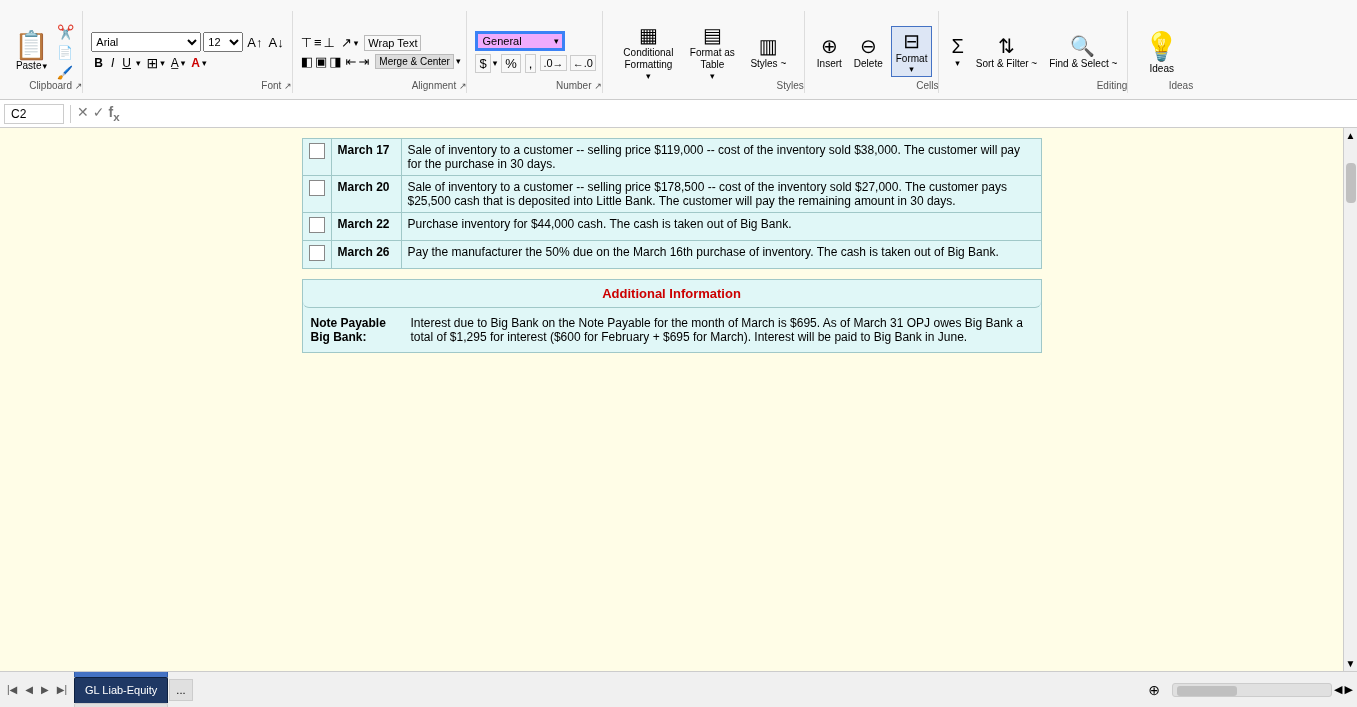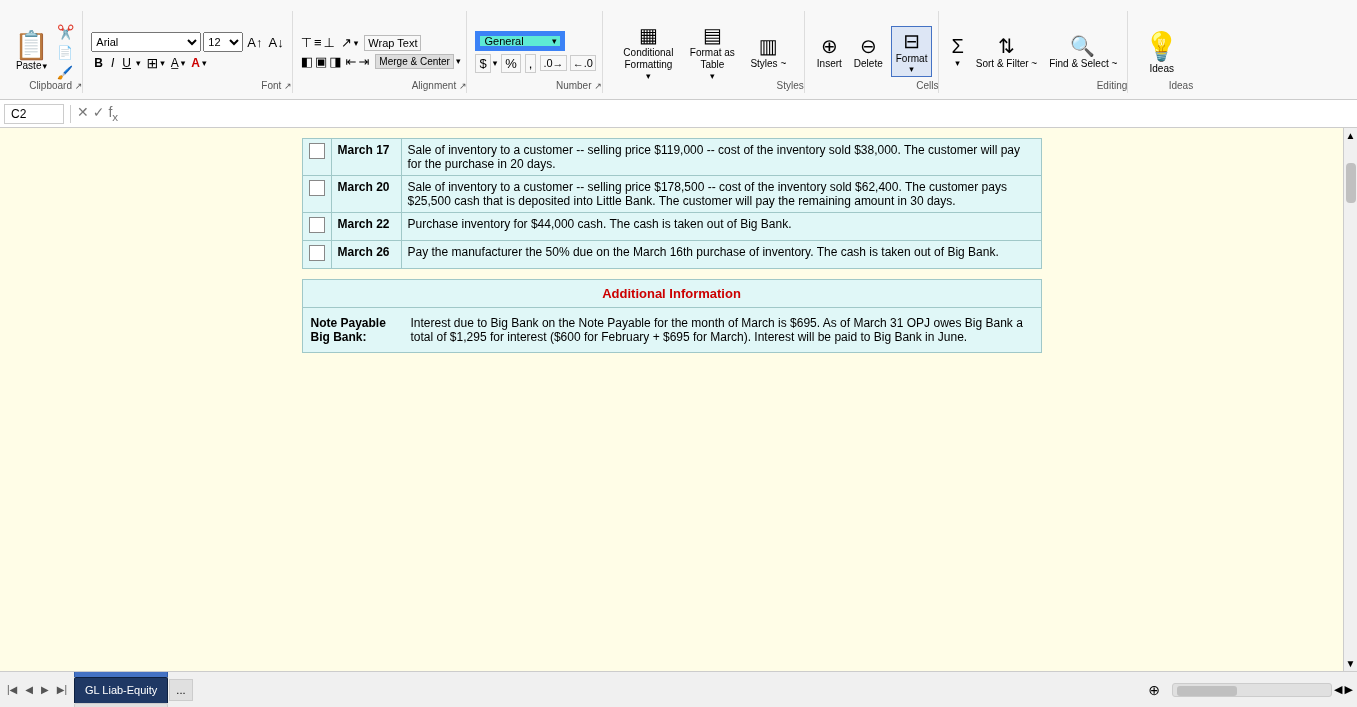--- a/index.html
+++ b/index.html
@@ -28,21 +28,21 @@
     
     .ws-content { padding: 10px 20px; background: #fffde7; min-height: 100%; }
     .entry-table { width: 740px; margin: 0 auto; border-collapse: collapse; }
     .entry-row { background: #e0f7f7; }
     .entry-row td { border: 1px solid #a0c8c8; padding: 4px 6px; vertical-align: top; font-size: 12px; }
     .date-col { font-weight: bold; white-space: nowrap; width: 70px; }
     .check-col { width: 24px; text-align: center; }
     .check-box { width: 16px; height: 16px; border: 1px solid #888; display: inline-block; background: white; }
 
     .additional-info { width: 740px; margin: 10px auto 0 auto; border: 1px solid #a0c8c8; background: #e0f7f7; }
-    .additional-header { text-align: center; font-weight: bold; color: #cc0000; font-size: 13px; padding: 6px; border-bottom: 1px solid #a0c8c8; }
+    .additional-header { text-align: center; font-weight: bold; color: #cc0000; font-size: 13px; padding: 6px; border-bottom: 1px solid #a0c8c8; border-radius: 6px; }
     .additional-body { padding: 8px; font-size: 12px; display: flex; gap: 10px; }
     .note-label { font-weight: bold; min-width: 90px; }
     .note-content { flex: 1; }
 
     
     .sheet-tabs { height: 36px; background: #f0f0f0; border-top: 1px solid #ccc; display: flex; align-items: center; padding: 0 4px; gap: 0; overflow: hidden; }
     .tab-nav { display: flex; gap: 2px; align-items: center; margin-right: 4px; }
     .tab-nav-btn { font-size: 10px; cursor: pointer; padding: 2px 3px; color: #555; }
     .sheet-tab { padding: 4px 10px; font-size: 11px; cursor: pointer; border: 1px solid #ccc; border-bottom: none; border-radius: 2px 2px 0 0; background: #e0e0e0; color: #333; margin-right: 1px; height: 26px; display: flex; align-items: center; }
     .sheet-tab.blue { background: #4472c4; color: white; border-color: #2e5ba8; }
@@ -139,21 +139,21 @@
           <span style="margin-left:4px;cursor:pointer;font-size:10px;border:1px solid #bbb;padding:1px 3px;background:#ddd;text-align:right;">Merge &amp; Center</span>
           <span style="font-size:9px;cursor:pointer;">▾</span>
         </div>
       </div>
       <div class="ribbon-group-label">Alignment <span style="font-size:9px;">↗</span></div>
     </div>
 
     <div class="ribbon-group" style="min-width:100px;">
       <div style="display:flex;flex-direction:column;gap:3px;">
         <div class="font-row">
-          <div style="border:5px solid #3b82f6;width:90px;height:20px;font-size:11px;display:flex;align-items:center;padding:0 4px;cursor:pointer;background:#5eead4;">General <span style="margin-left:auto;font-size:9px;">▾</span></div>
+          <div style="border:3px solid #3b82f6;width:90px;height:20px;font-size:11px;display:flex;align-items:center;padding:0 4px;cursor:pointer;background:#f0abfc;">General <span style="margin-left:auto;font-size:9px;">▾</span></div>
         </div>
         <div class="font-row">
           <span style="cursor:pointer;font-size:13px;border:1px solid #ccc;padding:1px 3px;">$</span>
           <span style="font-size:9px;cursor:pointer;">▾</span>
           <span style="cursor:pointer;font-size:13px;margin-left:2px;border:1px solid #ccc;padding:1px 3px;">%</span>
           <span style="cursor:pointer;font-size:13px;margin-left:2px;border:1px solid #ccc;padding:1px 3px;">,</span>
           <span style="cursor:pointer;font-size:11px;margin-left:2px;border:1px solid #ccc;padding:1px 2px;">.0→</span>
           <span style="cursor:pointer;font-size:11px;margin-left:1px;border:1px solid #ccc;padding:1px 2px;">←.0</span>
         </div>
       </div>
@@ -226,44 +226,44 @@
     </div>
   </div>
 </div>
 
 <div class="formula-bar">
   <input class="cell-ref" value="C2" readonly="" style="">
   <div class="formula-sep"></div>
   <div class="formula-icons">
     <span style="cursor:pointer;">✕</span>
     <span style="cursor:pointer;">✓</span>
-    <span style="cursor:pointer;font-weight:normal;">f<sub>x</sub></span>
+    <span style="cursor:pointer;font-weight:bold;">f<sub>x</sub></span>
   </div>
   <input class="formula-input" value="" style="">
 </div>
 
 <div class="main">
   <div class="content-area">
     <div class="ws-content">
 
       <table class="entry-table">
         <tbody id="entries-tbody">
             <tr class="entry-row">
     <td class="check-col">
       <span class="check-box"></span>
     </td>
     <td class="date-col">March 17</td>
-    <td>Sale of inventory to a customer -- selling price  $119,000 -- cost of the inventory sold $38,000.  The customer will pay for the purchase in 20 days.</td>
+    <td>Sale of inventory to a customer -- selling price  $119,000 -- cost of the inventory sold $38,000.  The customer will pay for the purchase in 30 days.</td>
   </tr>
             <tr class="entry-row">
     <td class="check-col">
       <span class="check-box"></span>
     </td>
     <td class="date-col">March 20</td>
-    <td>Sale of inventory to a customer -- selling price  $178,500 -- cost of the inventory sold $62,400.  The customer pays $25,500 cash that is deposited into Little Bank.  The customer will pay the remaining amount in 30 days.</td>
+    <td>Sale of inventory to a customer -- selling price  $178,500 -- cost of the inventory sold $27,000.  The customer pays $25,500 cash that is deposited into Little Bank.  The customer will pay the remaining amount in 30 days.</td>
   </tr>
             <tr class="entry-row">
     <td class="check-col">
       <span class="check-box"></span>
     </td>
     <td class="date-col">March 22</td>
     <td>Purchase inventory for $44,000 cash.  The cash is taken out of Big Bank.</td>
   </tr>
             <tr class="entry-row">
     <td class="check-col">

